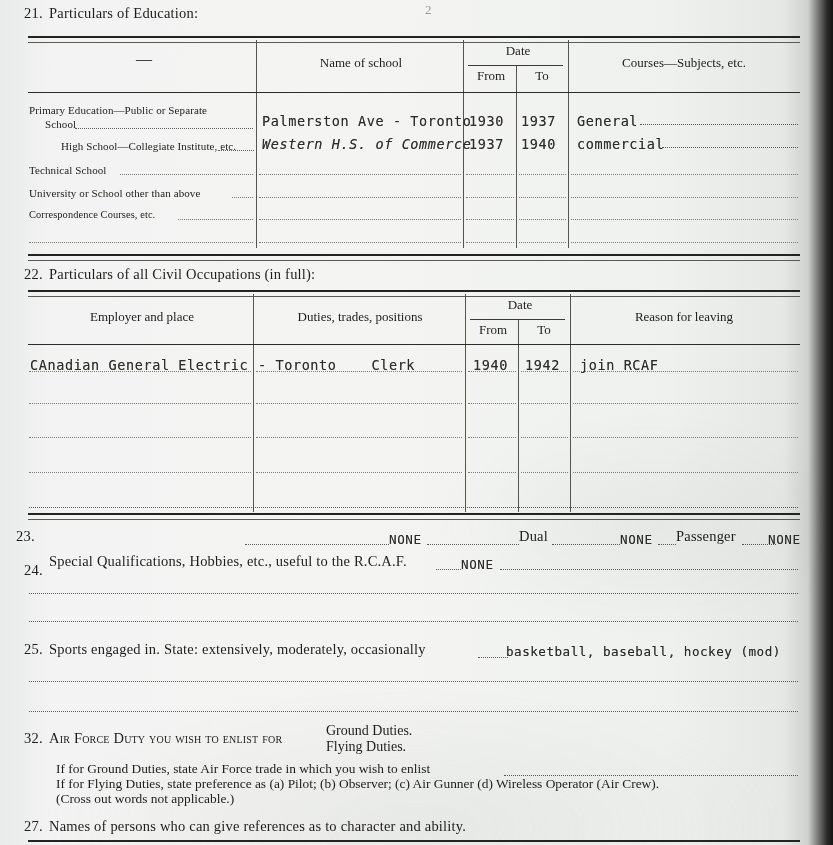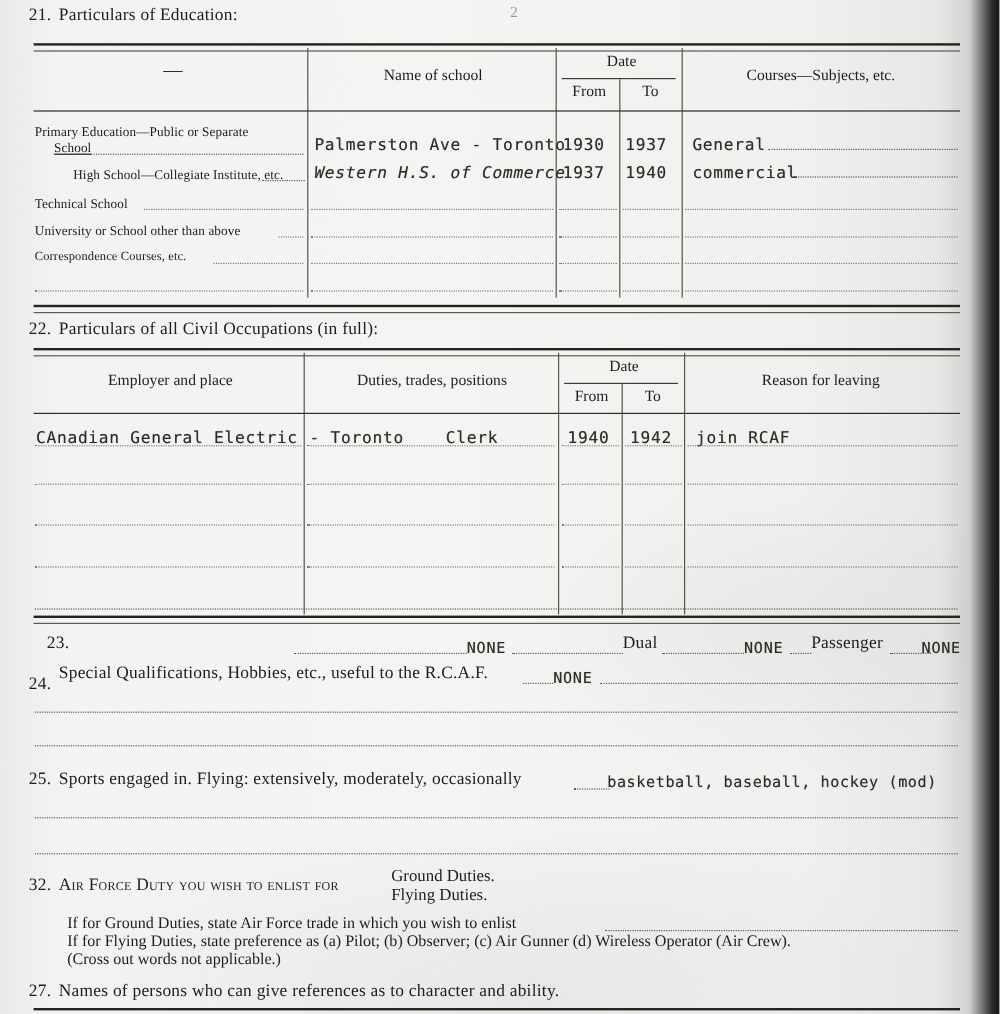--- a/index.html
+++ b/index.html
@@ -81,21 +81,21 @@
   <div class="th" style="left:282px;top:55px;width:158px;">Name of school</div>
   <div class="th" style="left:478px;top:43px;width:80px;">Date</div>
   <div class="rule-thin" style="left:468px;top:65px;width:95px;"></div>
   <div class="th" style="left:468px;top:68px;width:46px;">From</div>
   <div class="th" style="left:519px;top:68px;width:46px;">To</div>
   <div class="th" style="left:594px;top:55px;width:180px;">Courses—Subjects, etc.</div>
 
   <div class="rule-med" style="left:28px;top:92px;width:772px;"></div>
 
   <div class="rowlbl small" style="left:29px;top:104px;">Primary Education—Public or Separate</div>
-  <div class="rowlbl small" style="left:45px;top:118px;text-decoration:underline;">School</div>
+  <div class="rowlbl small" style="left:45px;top:118px;">School</div>
   <div class="dotline" style="left:75px;top:128px;width:178px;"></div>
   <div class="dotline" style="left:640px;top:124px;width:158px;"></div>
   <div class="tw" style="left:262px;top:113px;">Palmerston Ave - Toronto</div>
   <div class="tw" style="left:469px;top:113px;">1930</div>
   <div class="tw" style="left:521px;top:113px;">1937</div>
   <div class="tw" style="left:577px;top:113px;">General</div>
 
   <div class="rowlbl small" style="left:29px;top:140px;margin-left:32px;">High School—Collegiate Institute, etc.</div>
   <div class="dotline" style="left:218px;top:150px;width:36px;"></div>
   <div class="dotline" style="left:662px;top:147px;width:136px;"></div>
@@ -180,21 +180,21 @@
   <div class="dotline light" style="left:29px;top:472px;width:222px;"></div>
   <div class="dotline light" style="left:256px;top:472px;width:206px;"></div>
   <div class="dotline light" style="left:468px;top:472px;width:48px;"></div>
   <div class="dotline light" style="left:521px;top:472px;width:47px;"></div>
   <div class="dotline light" style="left:573px;top:472px;width:225px;"></div>
 
   <div class="dotline" style="left:29px;top:507px;width:769px;"></div>
 
   <div class="rule-double" style="left:28px;top:513px;width:772px;"></div>
 
-  <div class="lbl qnum" style="left:39px;top:528px;">23.</div>
+  <div class="lbl qnum" style="left:16px;top:528px;">23.</div>
   <div class="dotline" style="left:245px;top:544px;width:144px;"></div>
   <div class="tw sm" style="left:389px;top:532px;">NONE</div>
   <div class="dotline" style="left:427px;top:544px;width:92px;"></div>
   <div class="lbl qnum" style="left:519px;top:528px;">Dual</div>
   <div class="dotline" style="left:552px;top:544px;width:68px;"></div>
   <div class="tw sm" style="left:620px;top:532px;">NONE</div>
   <div class="dotline" style="left:658px;top:544px;width:18px;"></div>
   <div class="lbl qnum" style="left:676px;top:528px;">Passenger</div>
   <div class="dotline" style="left:742px;top:544px;width:34px;"></div>
   <div class="tw sm" style="left:768px;top:532px;">NONE</div>
@@ -202,21 +202,21 @@
   <div class="lbl qnum" style="left:24px;top:546px;margin-top:16px;">24.</div>
   <div class="lbl qnum" style="left:49px;top:553px;">Special Qualifications, Hobbies, etc., useful to the R.C.A.F.</div>
   <div class="dotline" style="left:436px;top:569px;width:25px;"></div>
   <div class="tw sm" style="left:461px;top:557px;">NONE</div>
   <div class="dotline" style="left:500px;top:569px;width:298px;"></div>
 
   <div class="dotline" style="left:29px;top:593px;width:769px;"></div>
   <div class="dotline" style="left:29px;top:621px;width:769px;"></div>
 
   <div class="lbl qnum" style="left:24px;top:641px;">25.</div>
-  <div class="lbl qnum" style="left:49px;top:641px;">Sports engaged in.   Flying: extensively, moderately, occasionally</div>
+  <div class="lbl qnum" style="left:49px;top:641px;">Sports engaged in.   State: extensively, moderately, occasionally</div>
   <div class="dotline" style="left:478px;top:657px;width:30px;"></div>
   <div class="tw sm" style="left:506px;top:644px;letter-spacing:.5px;">basketball, baseball, hockey (mod)</div>
 
   <div class="dotline" style="left:29px;top:681px;width:769px;"></div>
   <div class="dotline" style="left:29px;top:711px;width:769px;"></div>
 
   <div class="lbl qnum" style="left:24px;top:730px;">32.</div>
   <div class="lbl qnum smallcap" style="left:49px;top:730px;">Air Force Duty you wish to enlist for</div>
   <div class="para" style="left:326px;top:723px;">Ground Duties.</div>
   <div class="para" style="left:326px;top:739px;">Flying Duties.</div>

